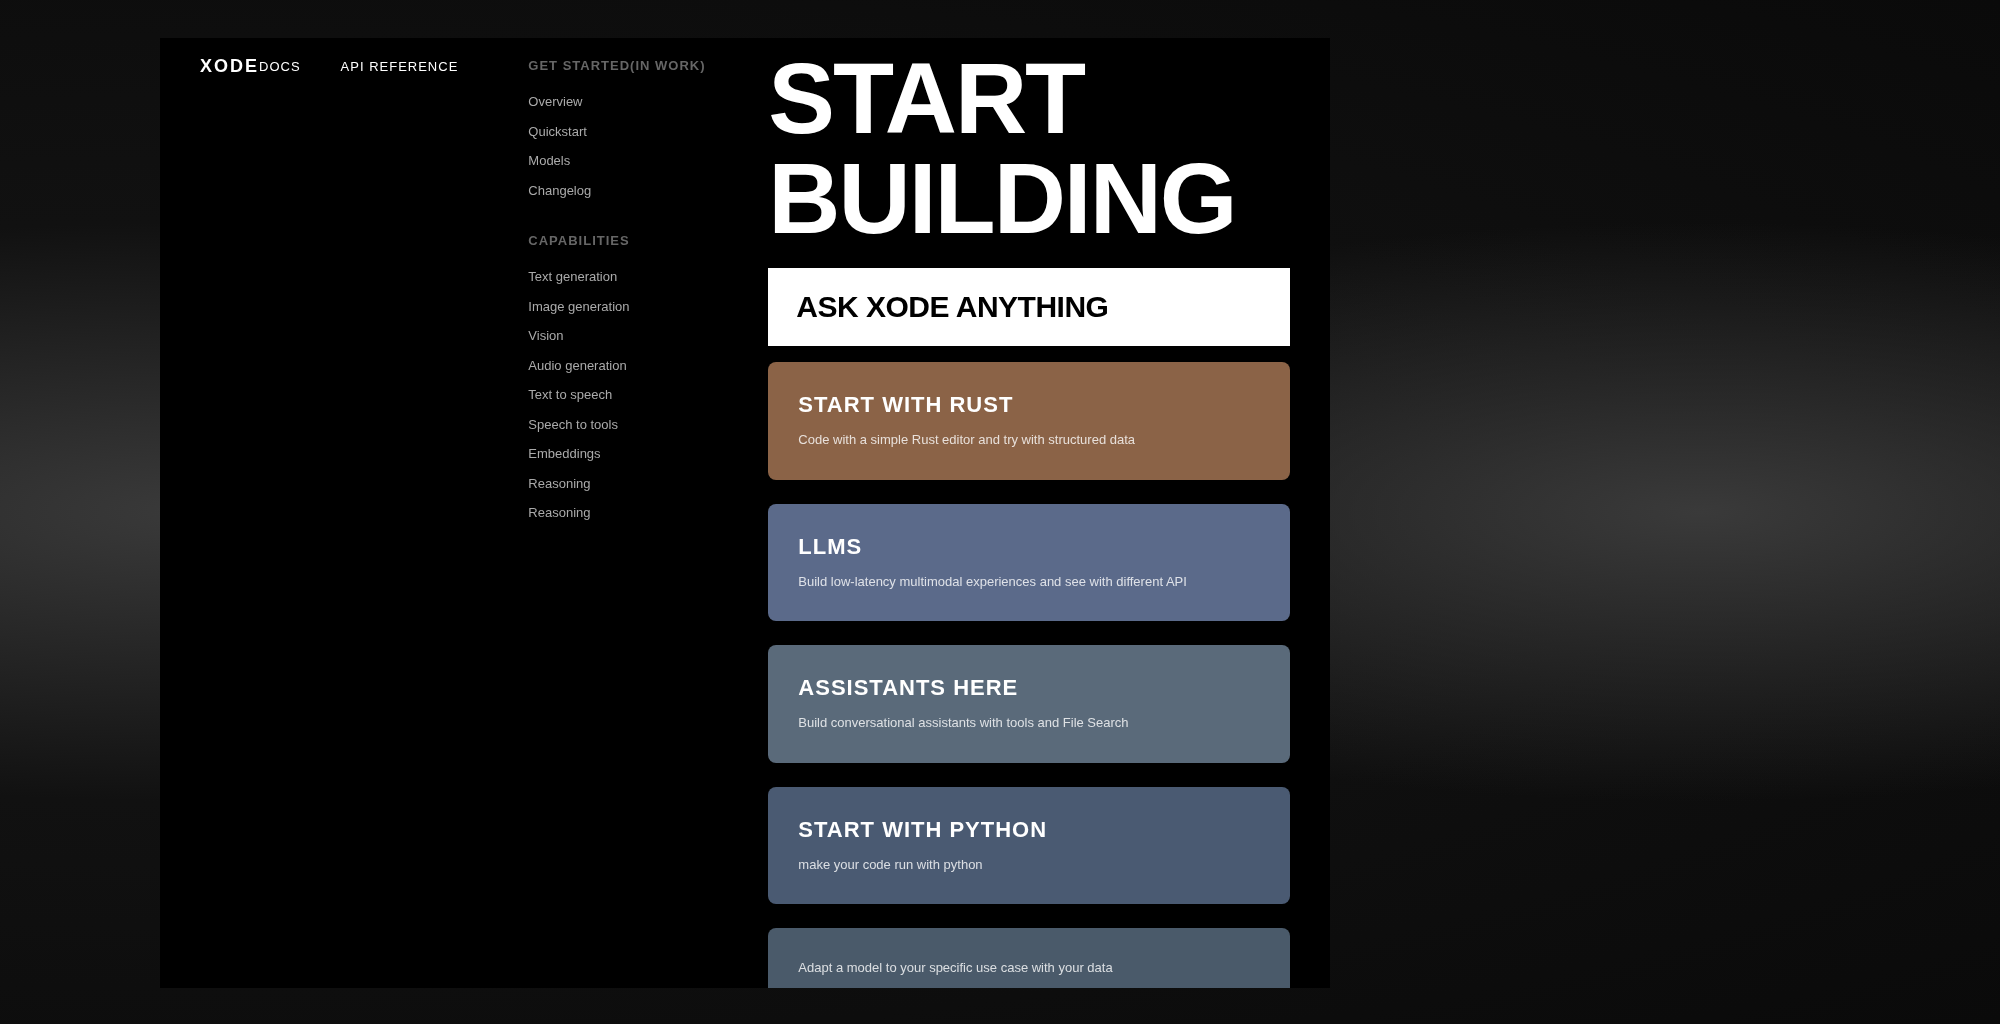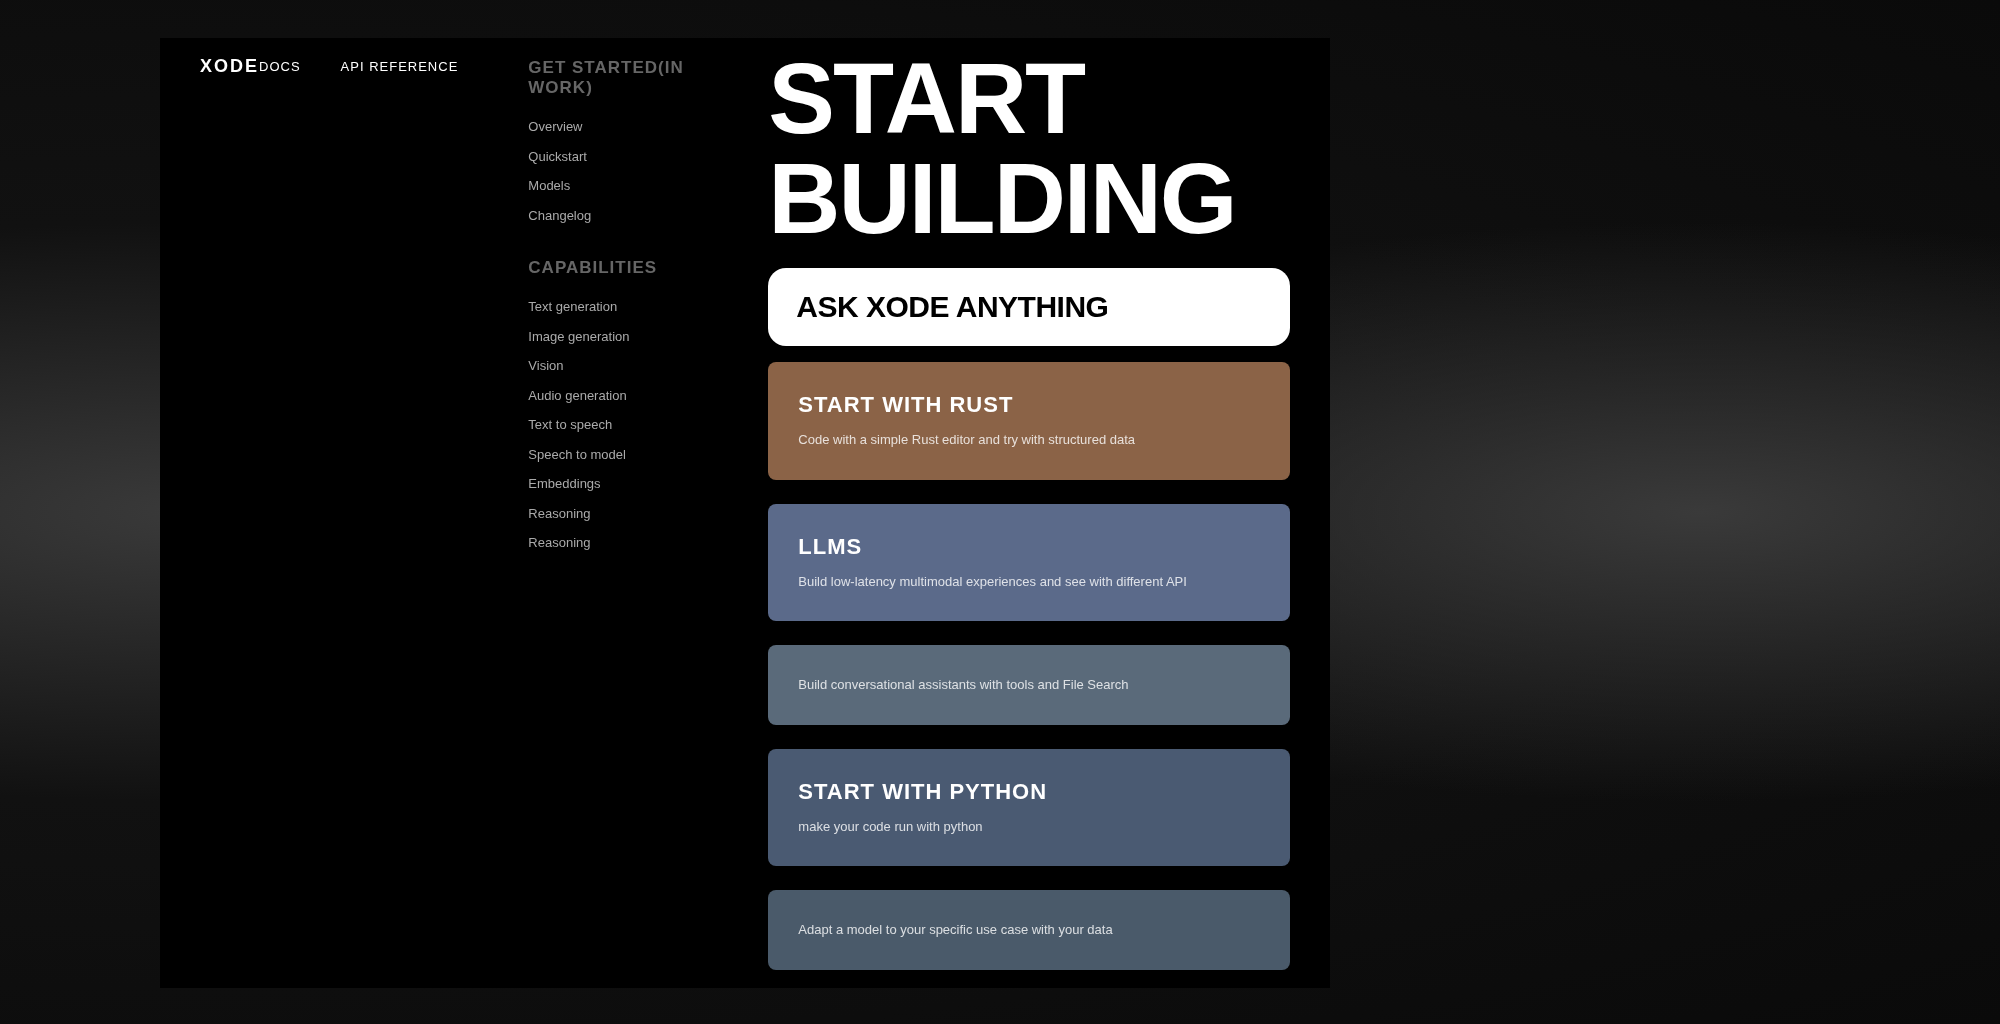--- a/index.html
+++ b/index.html
@@ -87,21 +87,21 @@
 
     
     .sidebar {
       width: 240px;
       flex-shrink: 0;
       padding: 20px 0 20px 30px;
       overflow-y: auto;
     }
 
     .sidebar-section-title {
-      font-size: 17px;
+      font-size: 13px;
       color: #666666;
       letter-spacing: 1px;
       font-weight: 600;
       margin-bottom: 14px;
       text-transform: uppercase;
     }
 
     .sidebar-item {
       font-size: 13px;
       color: #aaaaaa;
@@ -128,21 +128,21 @@
       color: #ffffff;
       line-height: 1;
       letter-spacing: -2px;
       margin-bottom: 20px;
       padding-top: 10px;
     }
 
     
     .search-bar {
       background: #ffffff;
-      border-radius: 18px;
+      border-radius: 0;
       padding: 22px 28px;
       margin-bottom: 16px;
       cursor: text;
     }
 
     .search-bar-text {
       font-size: 30px;
       font-weight: 600;
       color: #000000;
       letter-spacing: -0.5px;
@@ -228,21 +228,21 @@
         <div class="sidebar-item">Changelog</div>
       </div>
 
       <div class="sidebar-group">
         <div class="sidebar-section-title">CAPABILITIES</div>
         <div class="sidebar-item">Text generation</div>
         <div class="sidebar-item">Image generation</div>
         <div class="sidebar-item">Vision</div>
         <div class="sidebar-item">Audio generation</div>
         <div class="sidebar-item">Text to speech</div>
-        <div class="sidebar-item">Speech to model</div>
+        <div class="sidebar-item">Speech to tools</div>
         <div class="sidebar-item">Embeddings</div>
         <div class="sidebar-item">Reasoning</div>
         <div class="sidebar-item">Reasoning</div>
       </div>
     </aside>
 
     <div class="content-area">
       <h1 class="hero-title">START BUILDING</h1>
 
       <div class="search-bar">
@@ -253,20 +253,21 @@
         <div class="card-title">START WITH RUST</div>
         <div class="card-desc">Code with a simple Rust editor and try with structured data</div>
       </div>
 
       <div class="card card-llms">
         <div class="card-title">LLMS</div>
         <div class="card-desc">Build low-latency multimodal experiences and see with different API</div>
       </div>
 
       <div class="card card-assistants">
+        <div class="card-title">ASSISTANTS HERE</div>
         <div class="card-desc">Build conversational assistants with tools and File Search</div>
       </div>
 
       <div class="card card-python">
         <div class="card-title">START WITH PYTHON</div>
         <div class="card-desc">make your code run with python</div>
       </div>
 
       <div class="card card-finetuning">
         <div class="card-desc">Adapt a model to your specific use case with your data</div>

